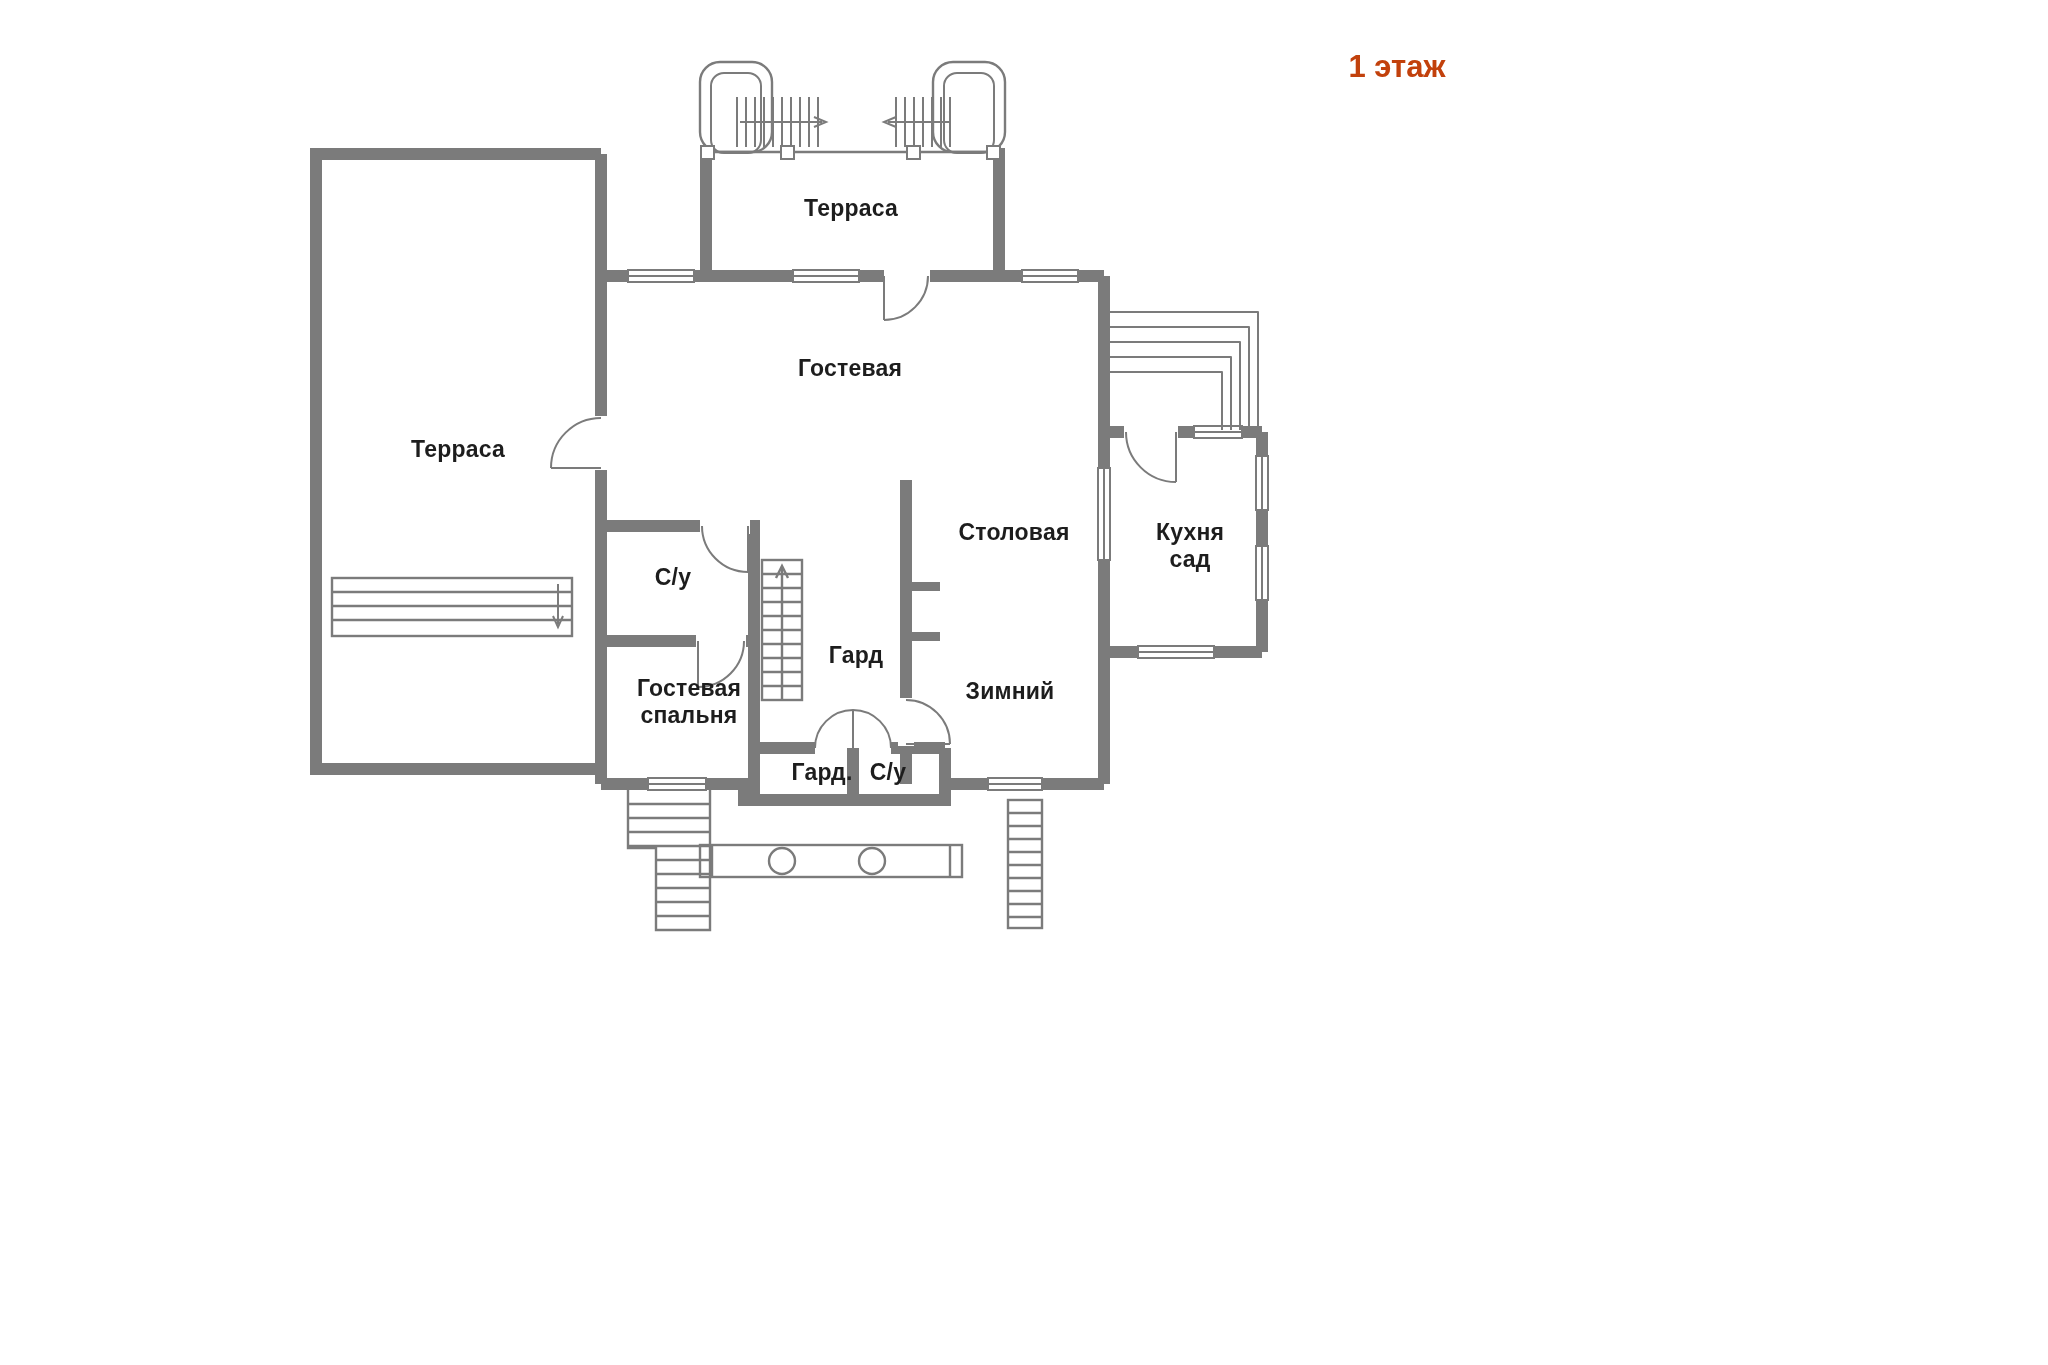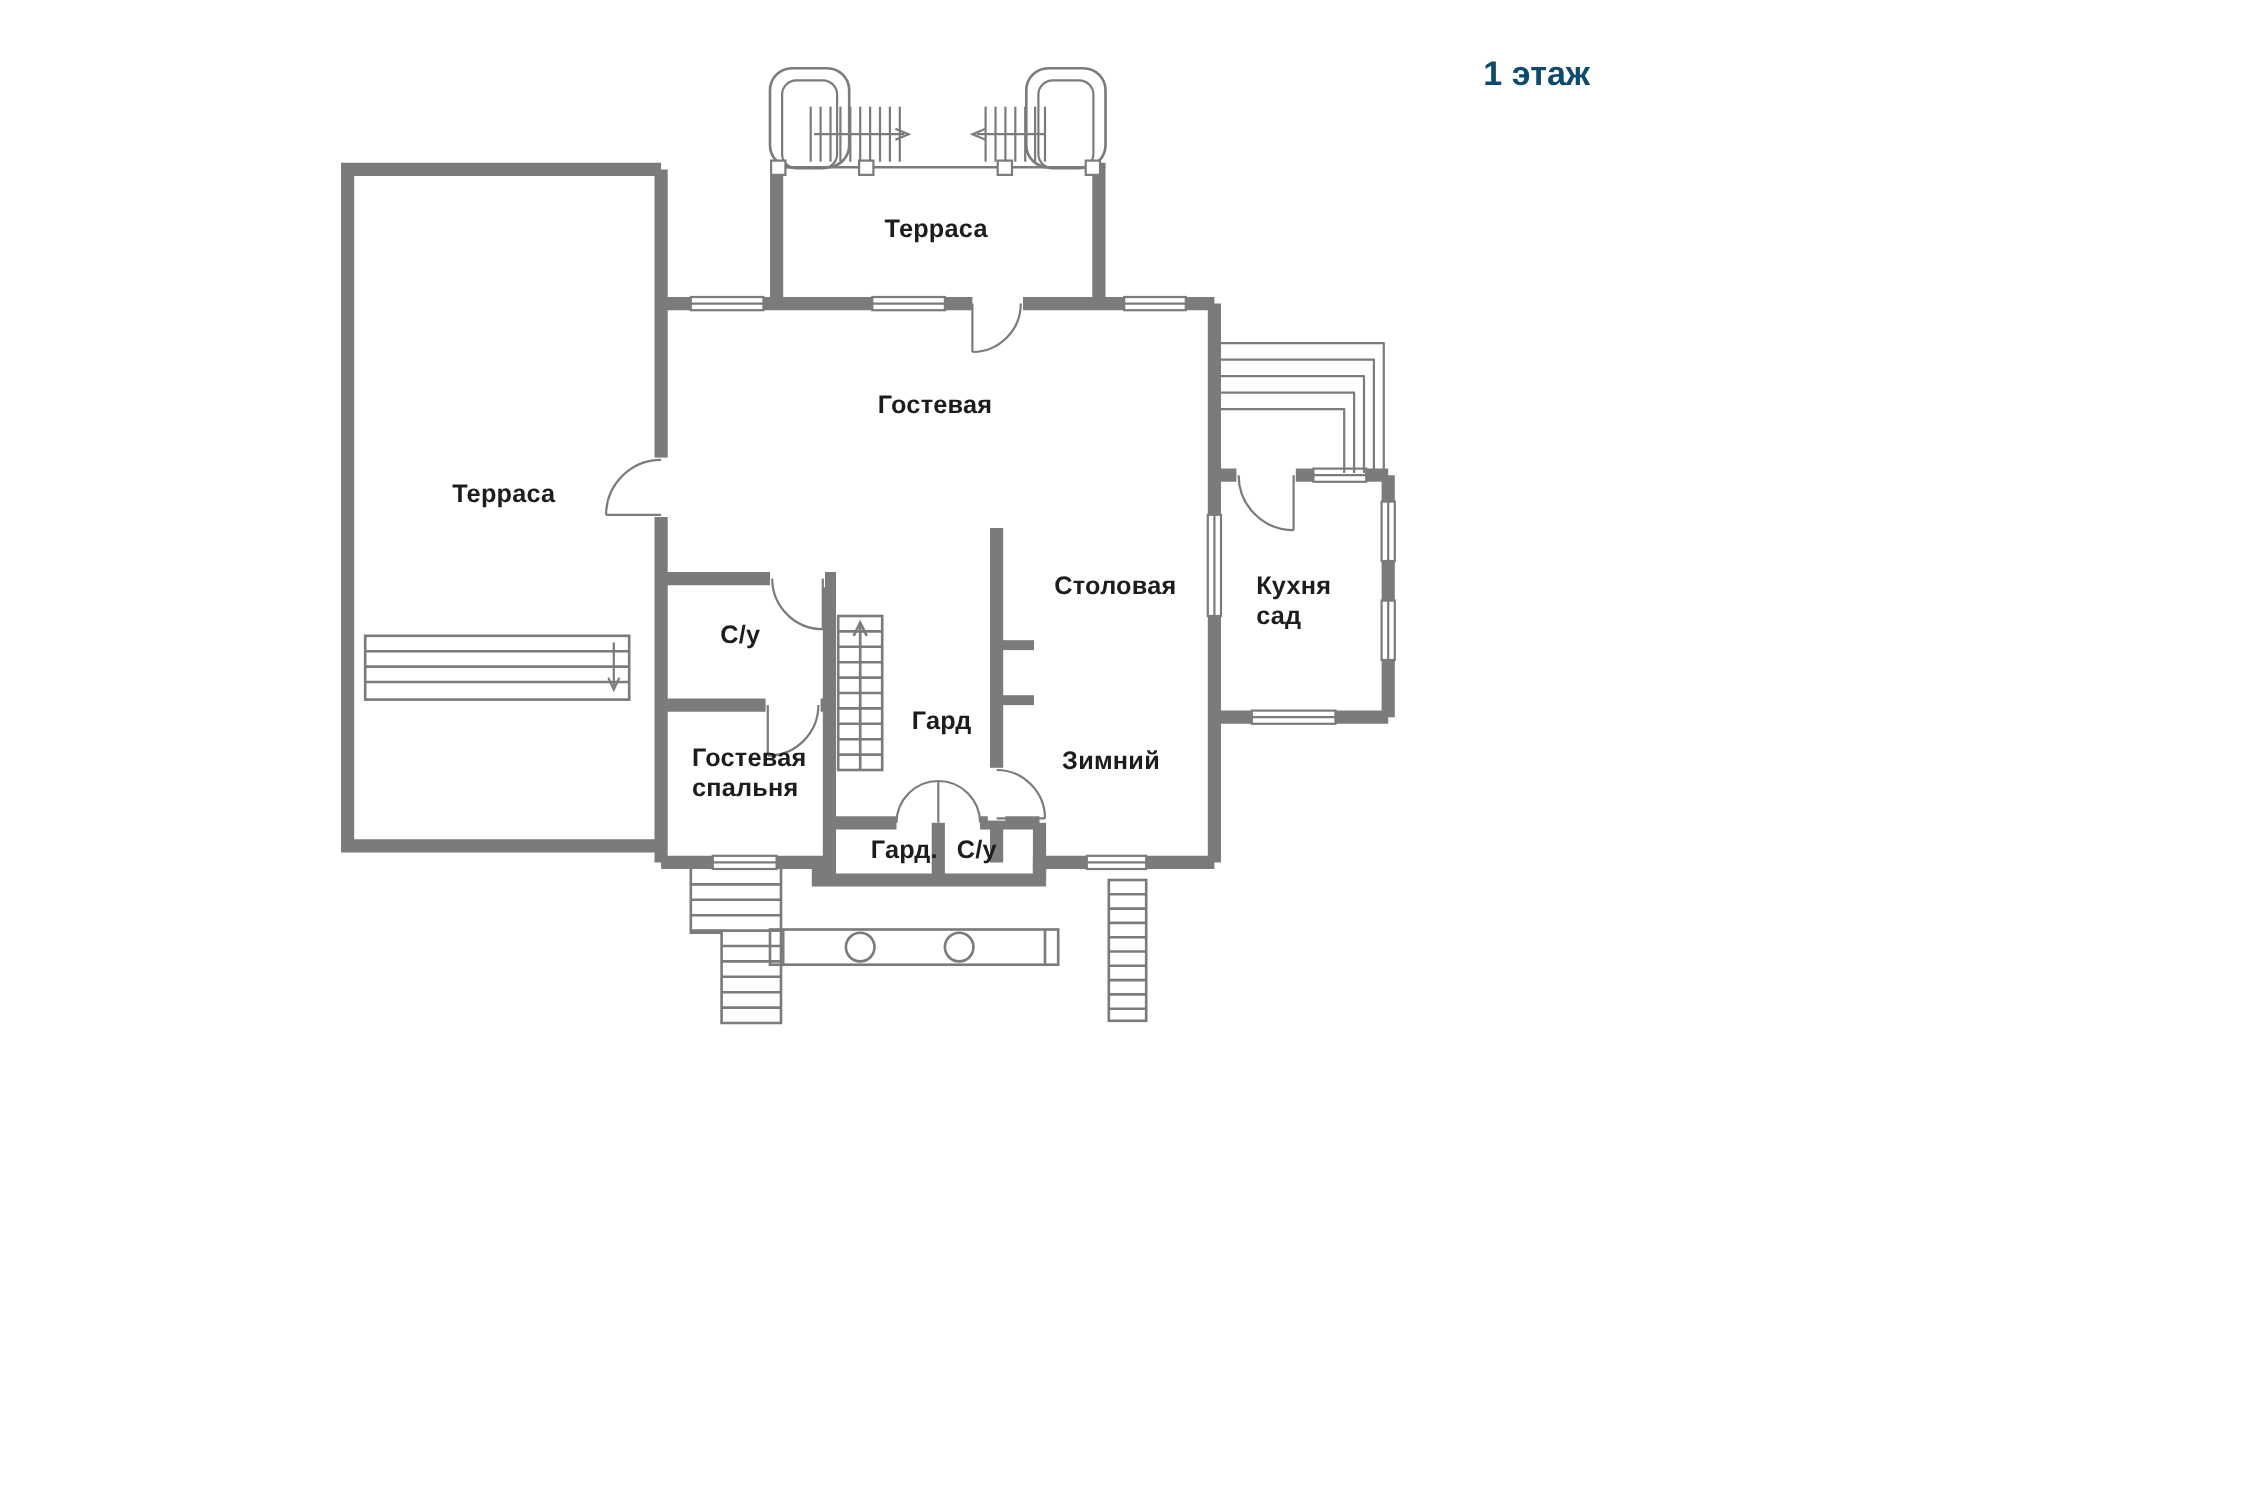--- a/index.html
+++ b/index.html
@@ -15,27 +15,27 @@
   .w  { stroke:var(--wall,#7b7b7b); stroke-width:12; fill:none; }
   .t  { stroke:var(--wall,#7b7b7b); stroke-width:2.4; fill:none; }
   .t2 { stroke:var(--wall,#7b7b7b); stroke-width:2; fill:none; }
   .gap { fill:var(--bg,#ffffff); stroke:none; }
   .fw  { fill:var(--wall,#7b7b7b); stroke:none; }
   .post { fill:var(--bg,#ffffff); stroke:var(--wall,#7b7b7b); stroke-width:2; }
 
   .room-label {
     position:absolute; transform:translate(-50%,-50%);
     font-weight:700; font-size:23px; line-height:1.16;
-    color:var(--text,#1d1d1d); white-space:nowrap;
+    color:var(--text,#1d1d1d); text-align:center; white-space:nowrap;
     letter-spacing:.2px;
   }
   .two-line { white-space:normal; }
   .plan-title {
     position:absolute; transform:translate(-50%,-50%);
-    font-weight:700; font-size:31px; color:#0c4a6e; white-space:nowrap;
+    font-weight:700; font-size:31px; color:#c2410c; white-space:nowrap;
   }
 </style>
 </head>
 <body>
 
 <div class="canvas">
 
   <svg width="2048" height="1365" viewBox="0 0 2048 1365">
 
     <g class="w">

